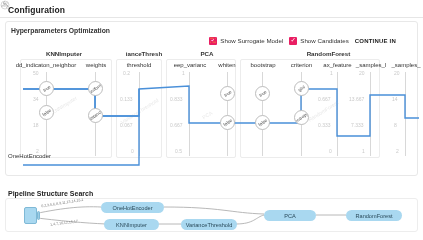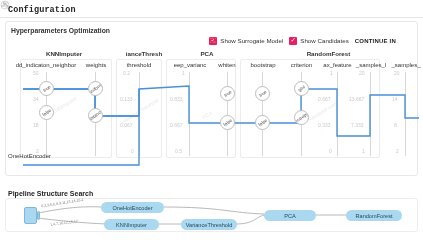--- a/index.html
+++ b/index.html
@@ -11,21 +11,21 @@
     overflow: hidden;
   }
   .app { width: 423px; height: 236px; position: relative; background:#fff; }
 
   
   .titlebar {
     height: 18px; padding: 3px 6px 0 8px;
     display: flex; align-items: center; justify-content: space-between;
     border-bottom: 1px solid #e6e6e6;
   }
-  .titlebar .title { font-size: 8.5px; font-weight: bold; color: #222; letter-spacing:.1px;font-family:Liberation Mono, monospace;}
+  .titlebar .title { font-size: 8.5px; font-weight: bold; color: #222; letter-spacing:.1px;}
   .titlebar .icons { display: flex; align-items: center; gap: 7px; }
   .ticon { width: 10px; height: 10px; display:inline-block; opacity:.55; }
 
   
   .card {
     position: absolute; left: 5px; top: 21px; width: 413px; height: 155px;
     background:#fff; border:1px solid #e8e8e8; border-radius: 3px;
   }
   .card-sub { font-size: 6.8px; font-weight: bold; color:#333; padding: 5px 0 0 5px; }
 

